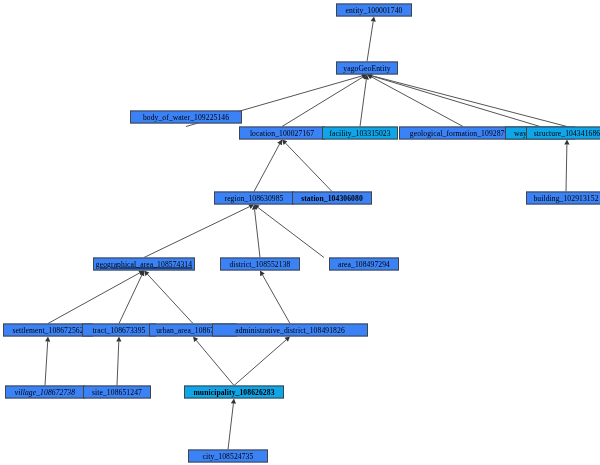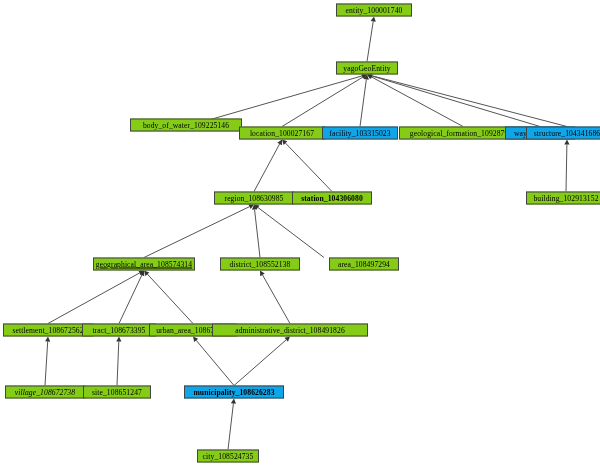--- a/index.html
+++ b/index.html
@@ -33,21 +33,21 @@
     fill: none;
   }
   .edge-arrow {
     fill: #333333;
     stroke: none;
   }
   .node-box {
     position: absolute;
     box-sizing: border-box;
     border: 1px solid #444444;
-    background: #84cc16;
+    background: #3b82f6;
     color: #000000;
     font-size: 7.6px;
     line-height: 1;
     letter-spacing: 0.1px;
     white-space: nowrap;
     display: flex;
     align-items: center;
     justify-content: center;
     padding: 0 3px;
     height: 13px;
@@ -157,21 +157,21 @@
         </g>
       </g>
   </svg>
   <div id="node-layer">
       <div class="node-box" style="left: 374px; top: 10px; width: 76px;">
         <span class="node-label">entity_100001740</span>
       </div>
       <div class="node-box" style="left: 367px; top: 68px; width: 62px;">
         <span class="node-label">yagoGeoEntity</span>
       </div>
-      <div class="node-box" style="left: 186px; top: 125px; width: 112px; text-align: center;">
+      <div class="node-box" style="left: 186px; top: 117px; width: 112px; text-align: center;">
         <span class="node-label">body_of_water_109225146</span>
       </div>
       <div class="node-box" style="left: 282px; top: 133px; width: 86px;">
         <span class="node-label">location_100027167</span>
       </div>
       <div class="node-box shaded" style="left: 360px; top: 133px; width: 76px;">
         <span class="node-label">facility_103315023</span>
       </div>
       <div class="node-box" style="left: 463px; top: 133px; width: 128px;">
         <span class="node-label">geological_formation_109287968</span>
@@ -214,17 +214,17 @@
       </div>
       <div class="node-box" style="left: 45px; top: 392px; width: 80px; font-style: italic;">
         <span class="node-label">village_108672738</span>
       </div>
       <div class="node-box" style="left: 117px; top: 392px; width: 68px;">
         <span class="node-label">site_108651247</span>
       </div>
       <div class="node-box shaded" style="left: 234px; top: 392px; width: 100px; font-weight: bold;">
         <span class="node-label">municipality_108626283</span>
       </div>
-      <div class="node-box" style="left: 228px; top: 456px; width: 62px;">
+      <div class="node-box" style="left: 228px; top: 456px; width: 80px;">
         <span class="node-label">city_108524735</span>
       </div>
     </div>
 </div>
 
 </body></html>

